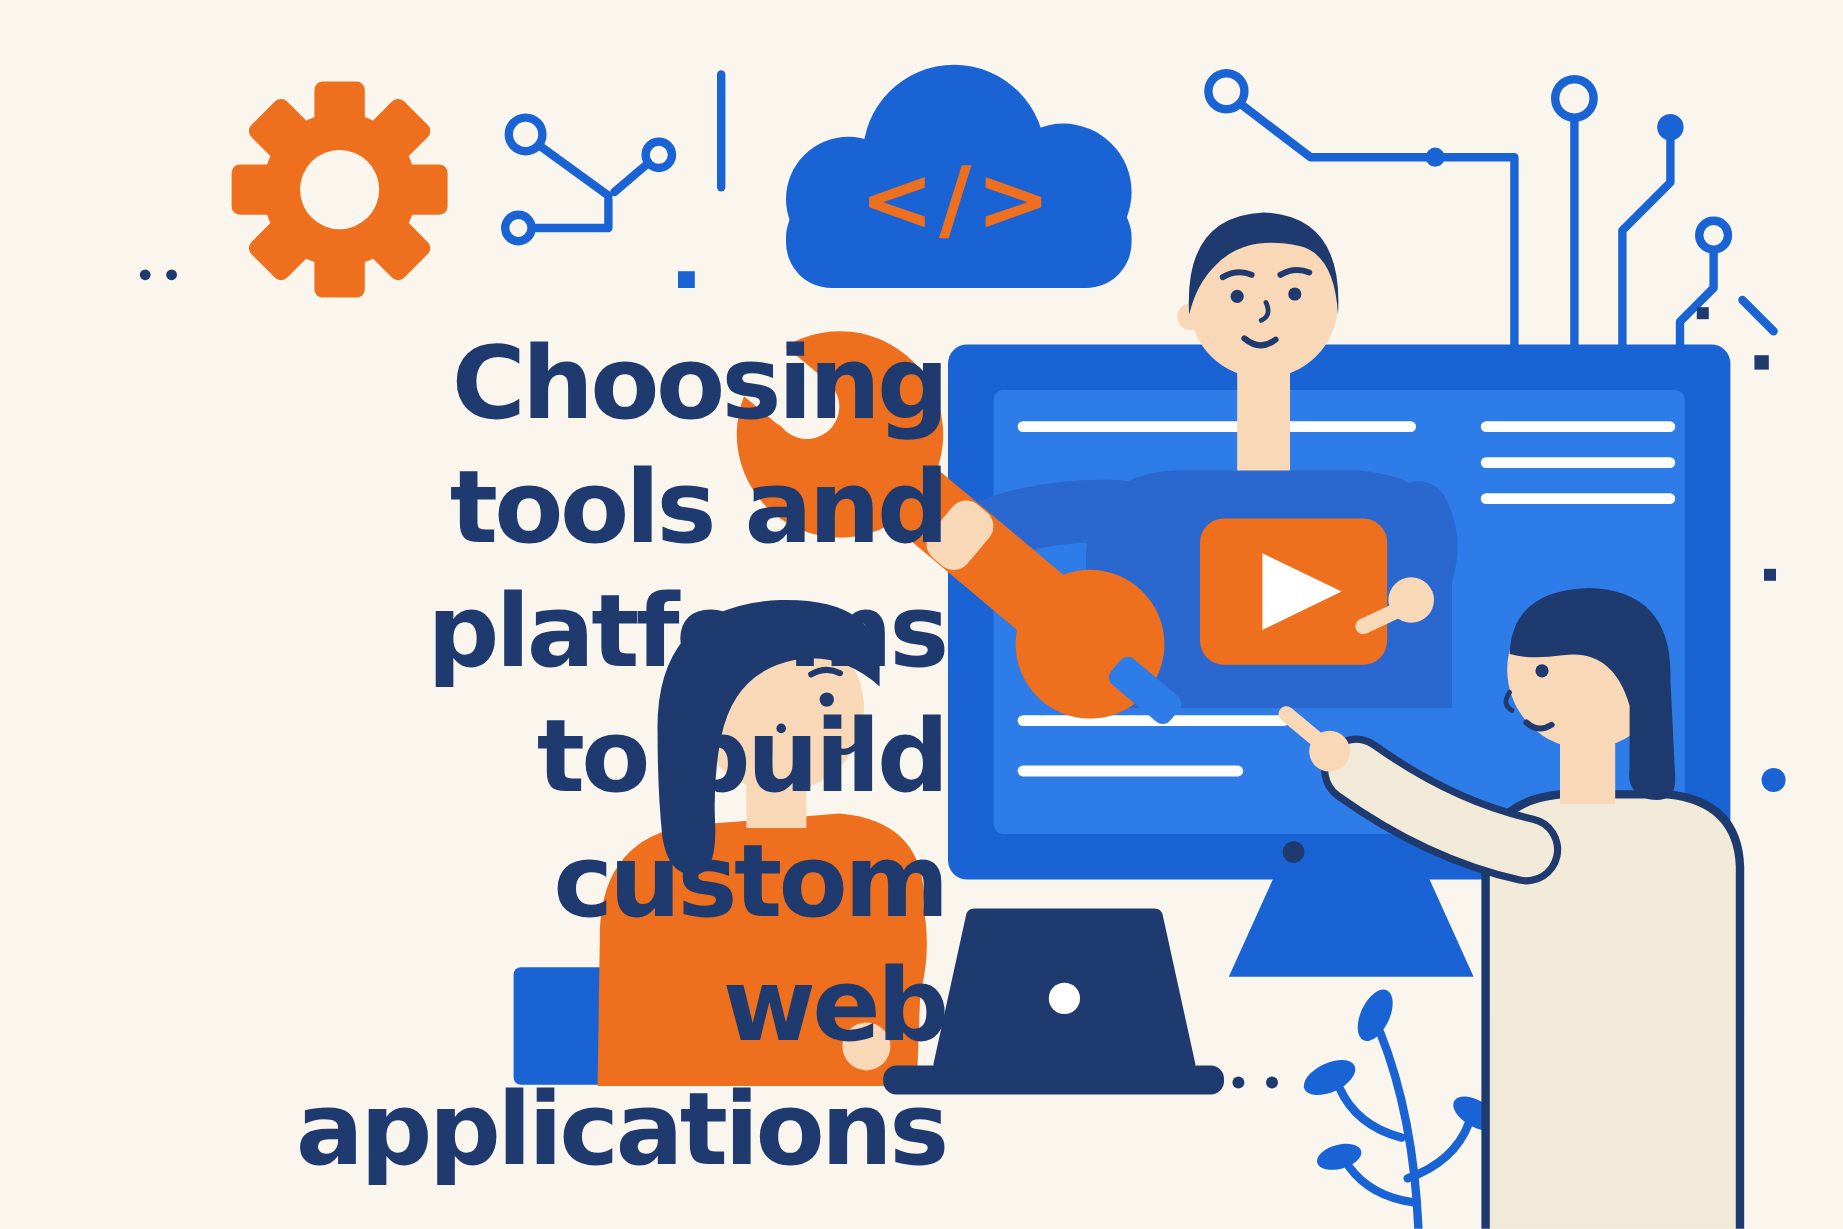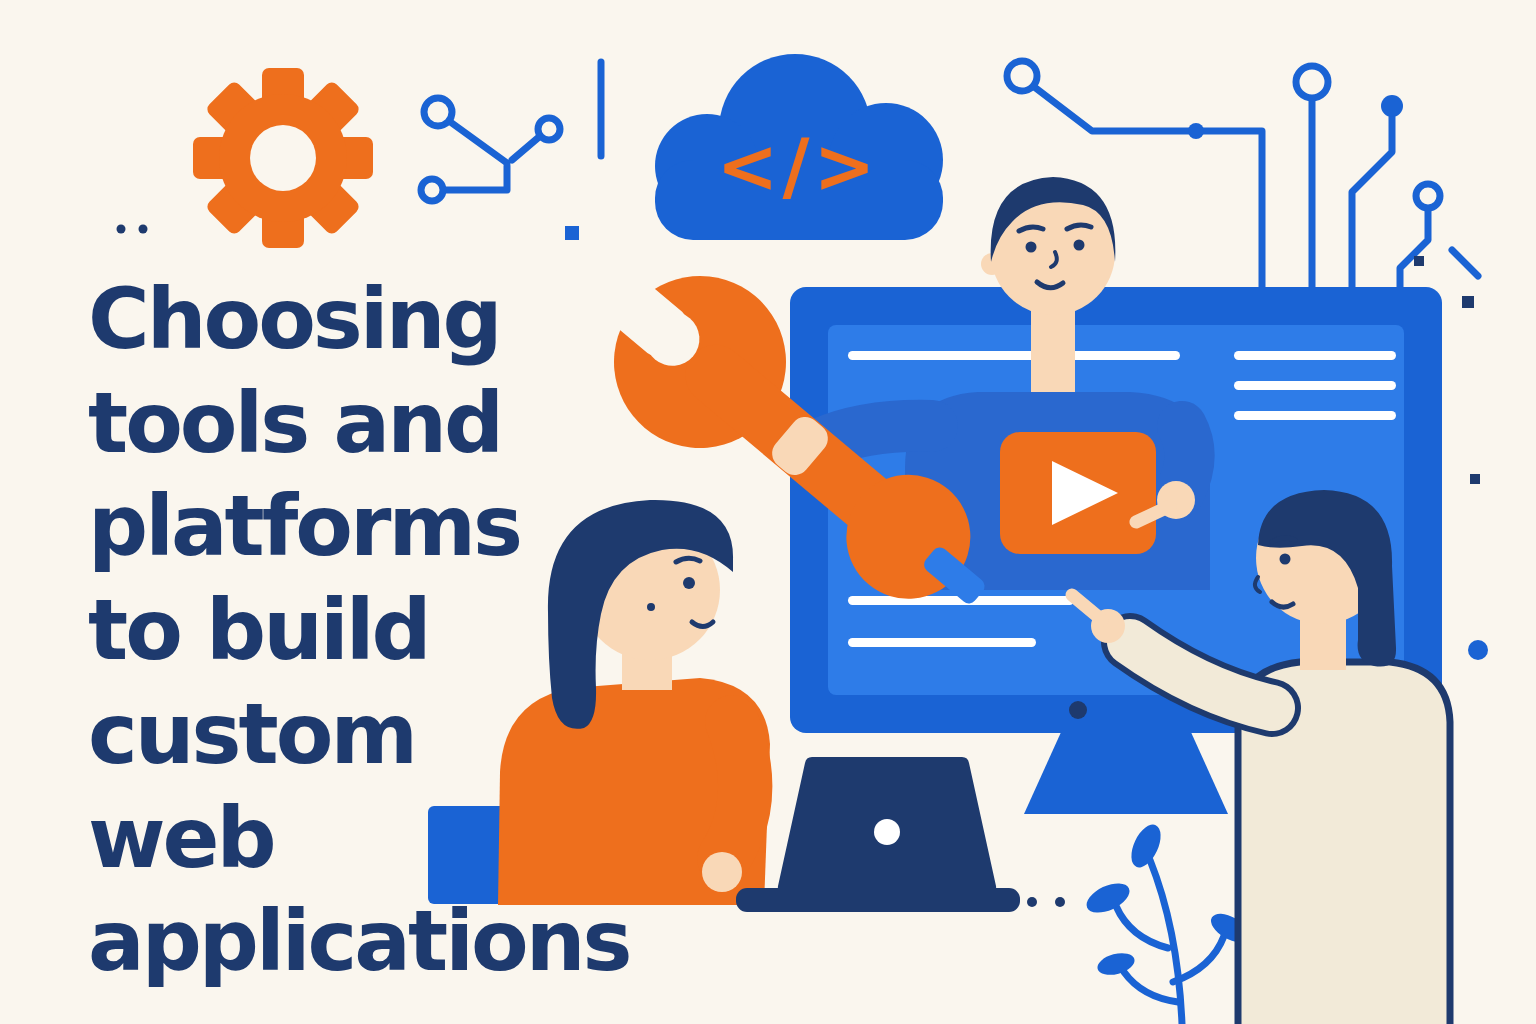--- a/index.html
+++ b/index.html
@@ -6,21 +6,21 @@
     --background:#faf6ee; --navy:#1e3a6e; --blue:#1a63d4; --screen:#2e7ce8;
     --shirt:#2a68cf; --orange:#ee6f1d; --skin:#f9d8b7; --cream:#f2ead8; --white:#ffffff;
   }
   html,body{margin:0;padding:0;width:1536px;height:1024px;background:var(--background);overflow:hidden;}
   .stage{position:relative;width:1536px;height:1024px;font-family:"DejaVu Sans",sans-serif;}
   .stage svg{position:absolute;left:0;top:0;}
   .headline{
     position:absolute;left:88px;top:268px;width:700px;
     font-family:"DejaVu Sans",sans-serif;font-weight:bold;
     font-size:84px;line-height:1.235;letter-spacing:-3px;
-    color:var(--navy);white-space:pre-line;
+    color:var(--navy);white-space:pre-line;text-align:right;
   }
   .f-blue{fill:var(--blue)} .f-navy{fill:var(--navy)} .f-orange{fill:var(--orange)}
   .f-skin{fill:var(--skin)} .f-screen{fill:var(--screen)} .f-shirt{fill:var(--shirt)}
   .f-cream{fill:var(--cream)} .f-white{fill:var(--white)} .f-bg{fill:var(--background)}
   .s-blue{stroke:var(--blue)} .s-navy{stroke:var(--navy)} .s-skin{stroke:var(--skin)}
   .s-cream{stroke:var(--cream)} .s-shirt{stroke:var(--shirt)} .s-orange{stroke:var(--orange)}
   .nf{fill:none}
   text.code{font-family:"DejaVu Sans",sans-serif;font-weight:bold;font-size:74px;letter-spacing:4px;}
 </style>
 </head>

